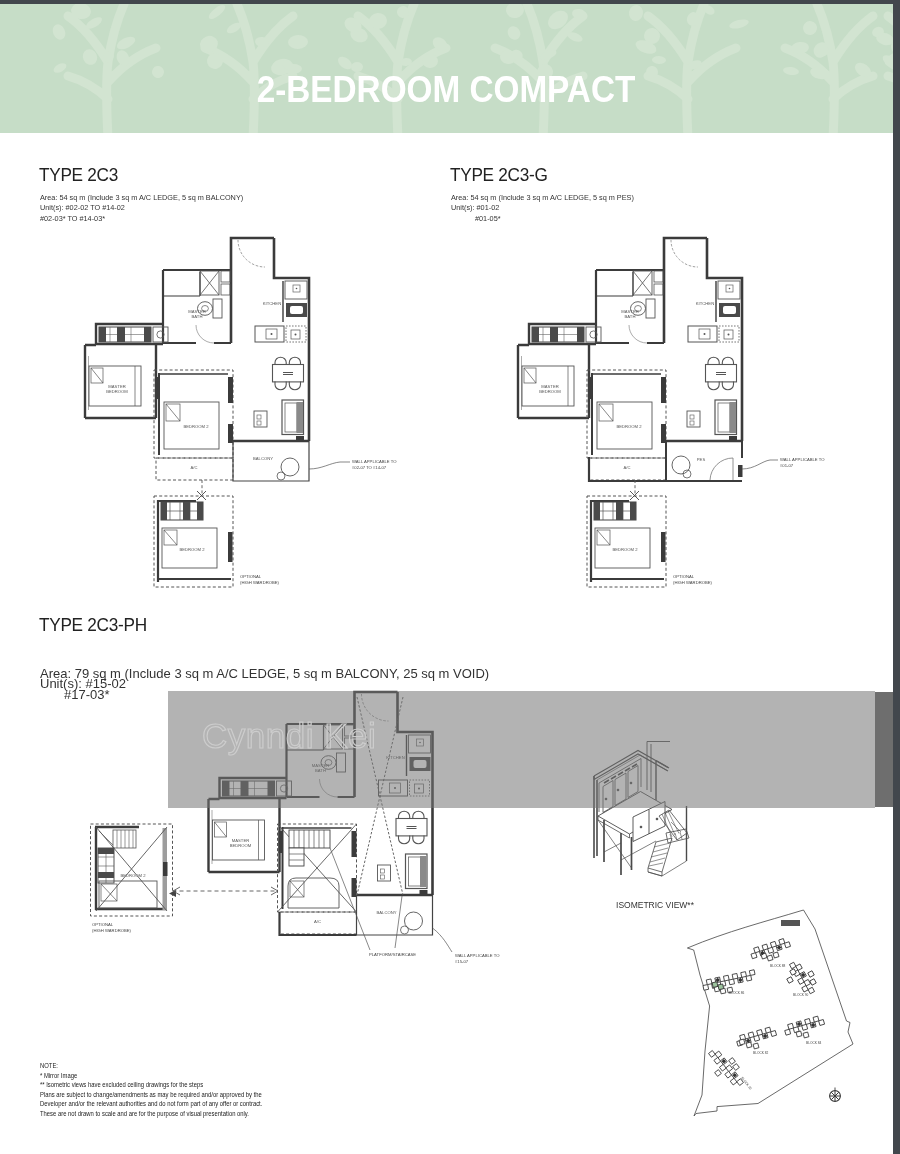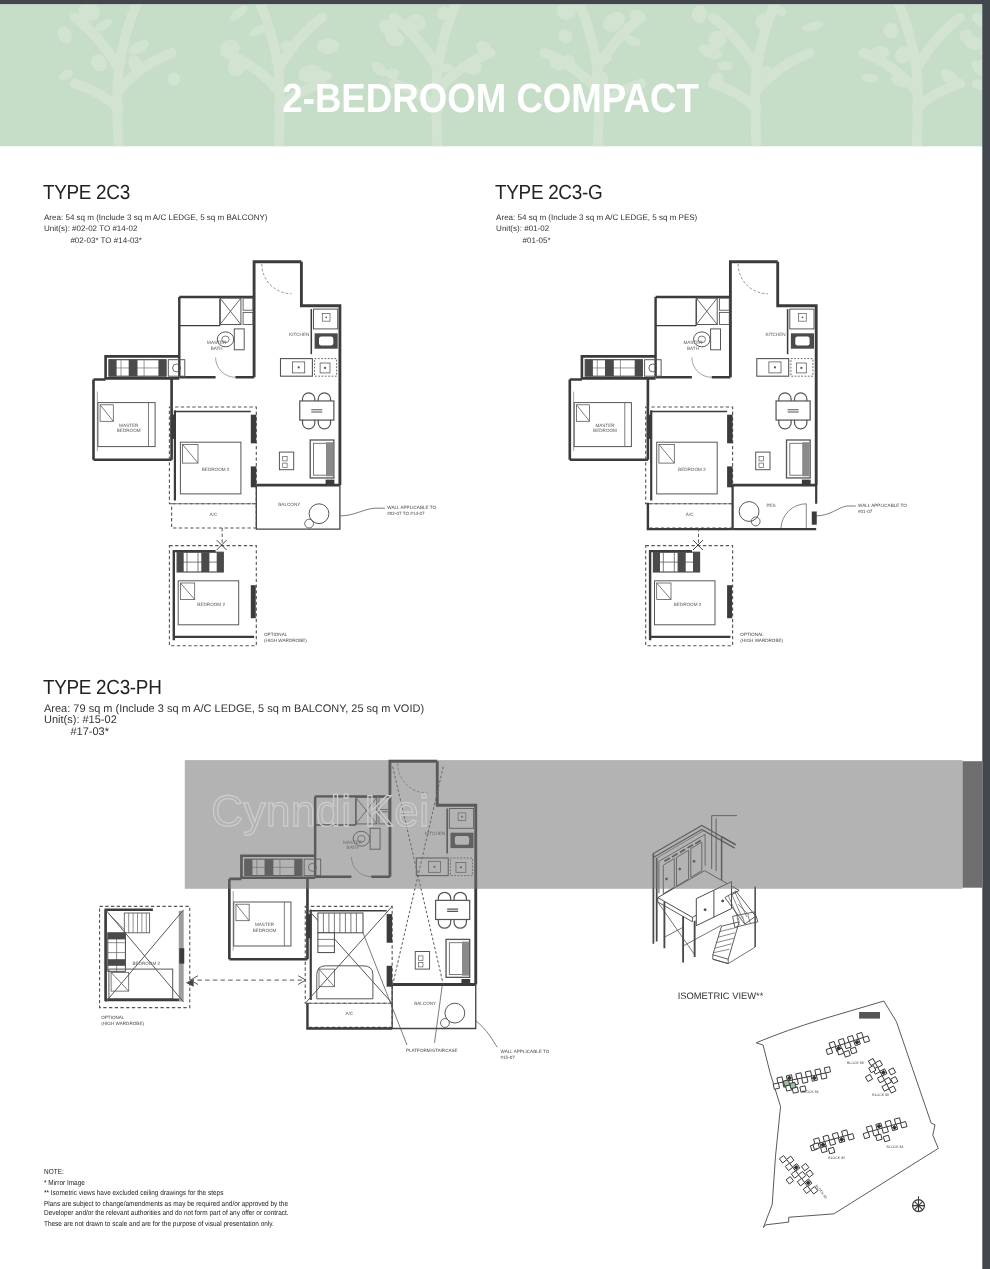--- a/index.html
+++ b/index.html
@@ -106,32 +106,32 @@
   <div class="abs" style="left:0;top:65px;width:892px;text-align:center;color:#ffffff;
        font-size:37px;font-weight:bold;letter-spacing:0px;transform:scaleX(0.90);">2-BEDROOM COMPACT</div>
 </div>
 
 <div class="abs" style="left:893px;top:0;width:7px;height:1154px;background:#42474d;"></div>
 
 <div class="abs" style="left:39px;top:164px;font-size:18.5px;color:#222;letter-spacing:-0.3px;transform:scaleX(0.93);transform-origin:left top;">TYPE 2C3</div>
 <div class="abs" style="left:40px;top:193px;font-size:7.3px;color:#333;line-height:10.4px;">
   Area: 54 sq m (Include 3 sq m A/C LEDGE, 5 sq m BALCONY)<br>
   Unit(s): #02-02 TO #14-02<br>
-  <span style="margin-left:24px">#02-03* TO #14-03*</span>
+  <span style="">#02-03* TO #14-03*</span>
 </div>
 
 <div class="abs" style="left:450px;top:164px;font-size:18.5px;color:#222;letter-spacing:-0.3px;transform:scaleX(0.93);transform-origin:left top;">TYPE 2C3-G</div>
 <div class="abs" style="left:451px;top:193px;font-size:7.3px;color:#333;line-height:10.4px;">
   Area: 54 sq m (Include 3 sq m A/C LEDGE, 5 sq m PES)<br>
   Unit(s): #01-02<br>
   <span style="margin-left:24px">#01-05*</span>
 </div>
 
 <div class="abs" style="left:39px;top:614px;font-size:18.5px;color:#222;letter-spacing:-0.3px;transform:scaleX(0.93);transform-origin:left top;">TYPE 2C3-PH</div>
-<div class="abs" style="left:40px;top:640px;font-size:10px;color:#333;line-height:10.4px;">
+<div class="abs" style="left:40px;top:669px;font-size:13px;color:#333;line-height:10.4px;">
   Area: 79 sq m (Include 3 sq m A/C LEDGE, 5 sq m BALCONY, 25 sq m VOID)<br>
   Unit(s): #15-02<br>
   <span style="margin-left:24px">#17-03*</span>
 </div>
 
 <svg class="abs" style="left:0;top:0;" width="900" height="1154" viewBox="0 0 900 1154" xmlns="http://www.w3.org/2000/svg">
 <defs>
 <g id="planMain" fill="none" stroke-linecap="butt">
 
   <path d="M231,343 L231,238 L274,238 M274,238 L274,278 L309,278 L309,441 M309,441 L233,441" stroke="#3b3b3b" stroke-width="2.6"></path>
@@ -544,21 +544,21 @@
 <g fill="none" stroke="#3a3a3a" stroke-width="1.1">
   <circle cx="835" cy="1096" r="5.4"></circle>
   <path d="M829.6,1096 L840.4,1096 M835,1090.6 L835,1101.4" stroke-width="1"></path>
   <path d="M831.2,1092.2 L838.8,1099.8 M838.8,1092.2 L831.2,1099.8" stroke-width="1"></path>
   <path d="M835,1087.5 L835,1090.6" stroke-width="0.9"></path>
 </g>
 </svg>
 
 <div class="abs" style="left:168px;top:691px;width:707px;height:117px;background:rgba(116,116,116,0.55);"></div>
 
-<div class="abs" style="left:192px;top:716px;font-size:40px;color:rgba(255,255,255,0);-webkit-text-stroke:1.15px #cdcdcd;letter-spacing:0.5px;">Cynndi Kei</div>
+<div class="abs" style="left:202px;top:716px;font-size:35px;color:rgba(255,255,255,0);-webkit-text-stroke:1.15px #cdcdcd;letter-spacing:0.5px;">Cynndi Kei</div>
 
 <div class="abs" style="left:875px;top:692px;width:18px;height:115px;background:#6e6e6e;"></div>
 
 <div class="abs" style="left:40px;top:1061px;font-size:6.6px;color:#222;line-height:9.6px;transform:scaleX(0.89);transform-origin:left top;">
   NOTE:<br>
   * Mirror Image<br>
   ** Isometric views have excluded ceiling drawings for the steps<br>
   Plans are subject to change/amendments as may be required and/or approved by the<br>
   Developer and/or the relevant authorities and do not form part of any offer or contract.<br>
   These are not drawn to scale and are for the purpose of visual presentation only.

